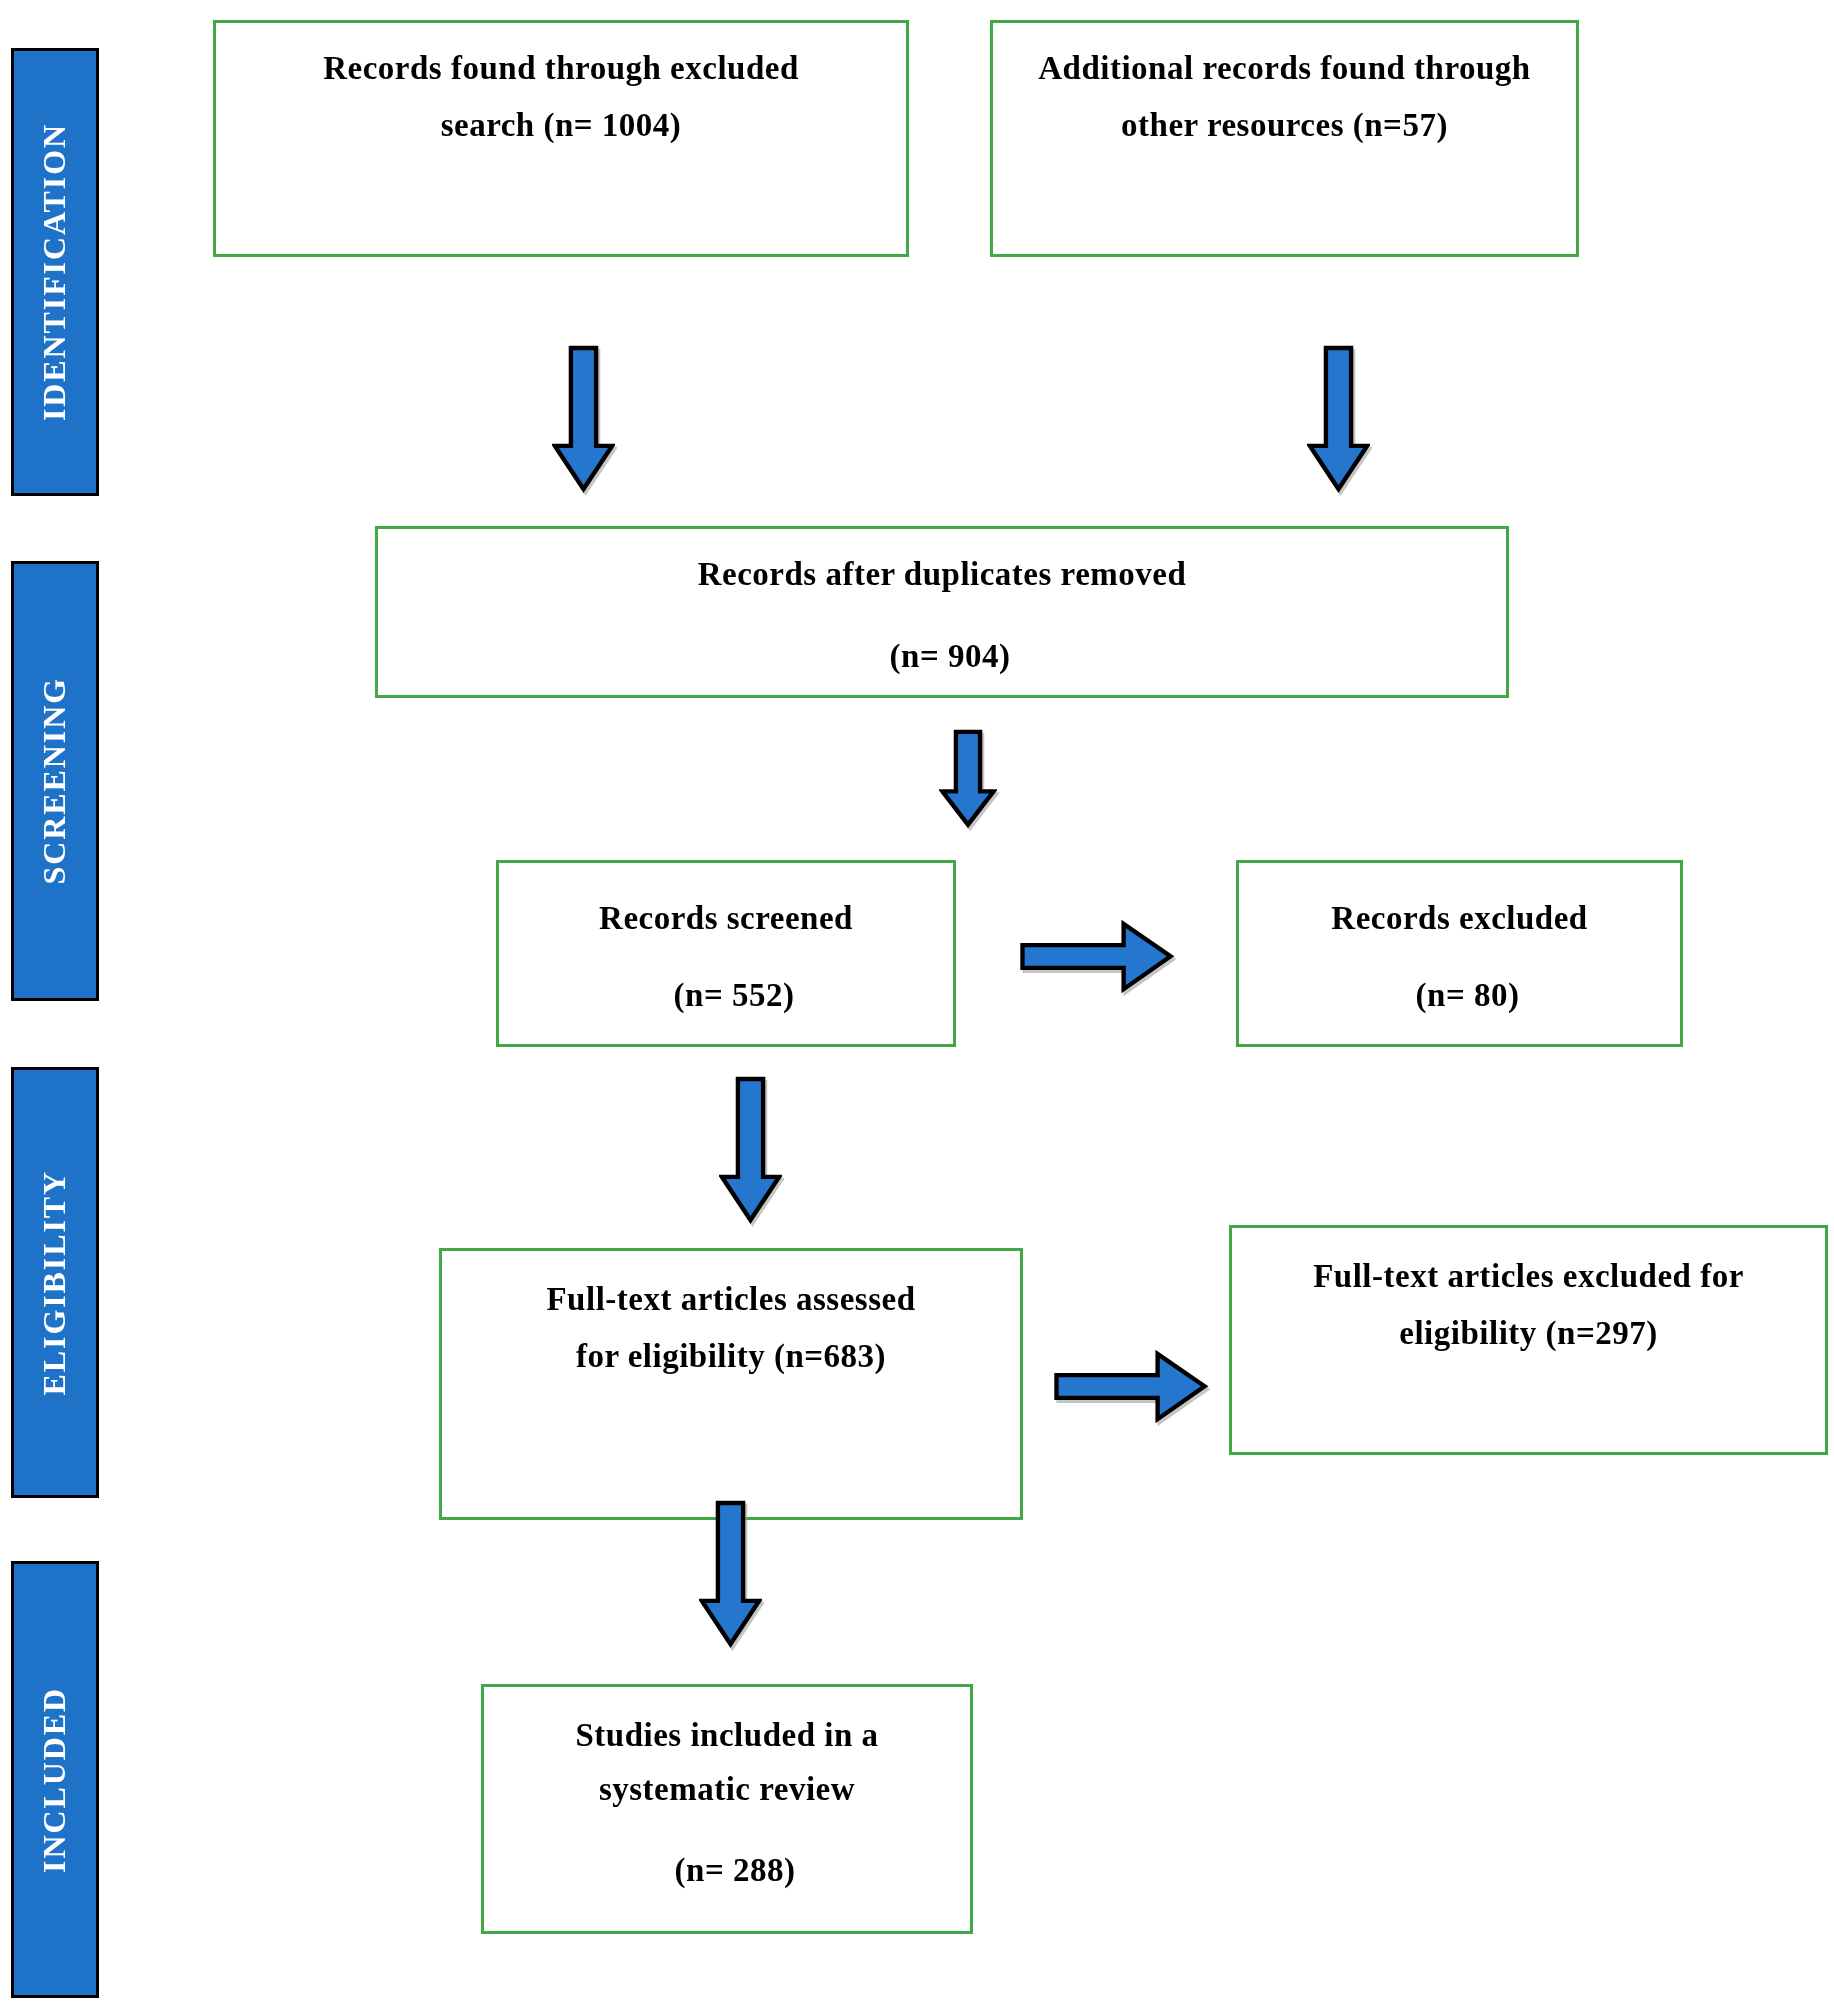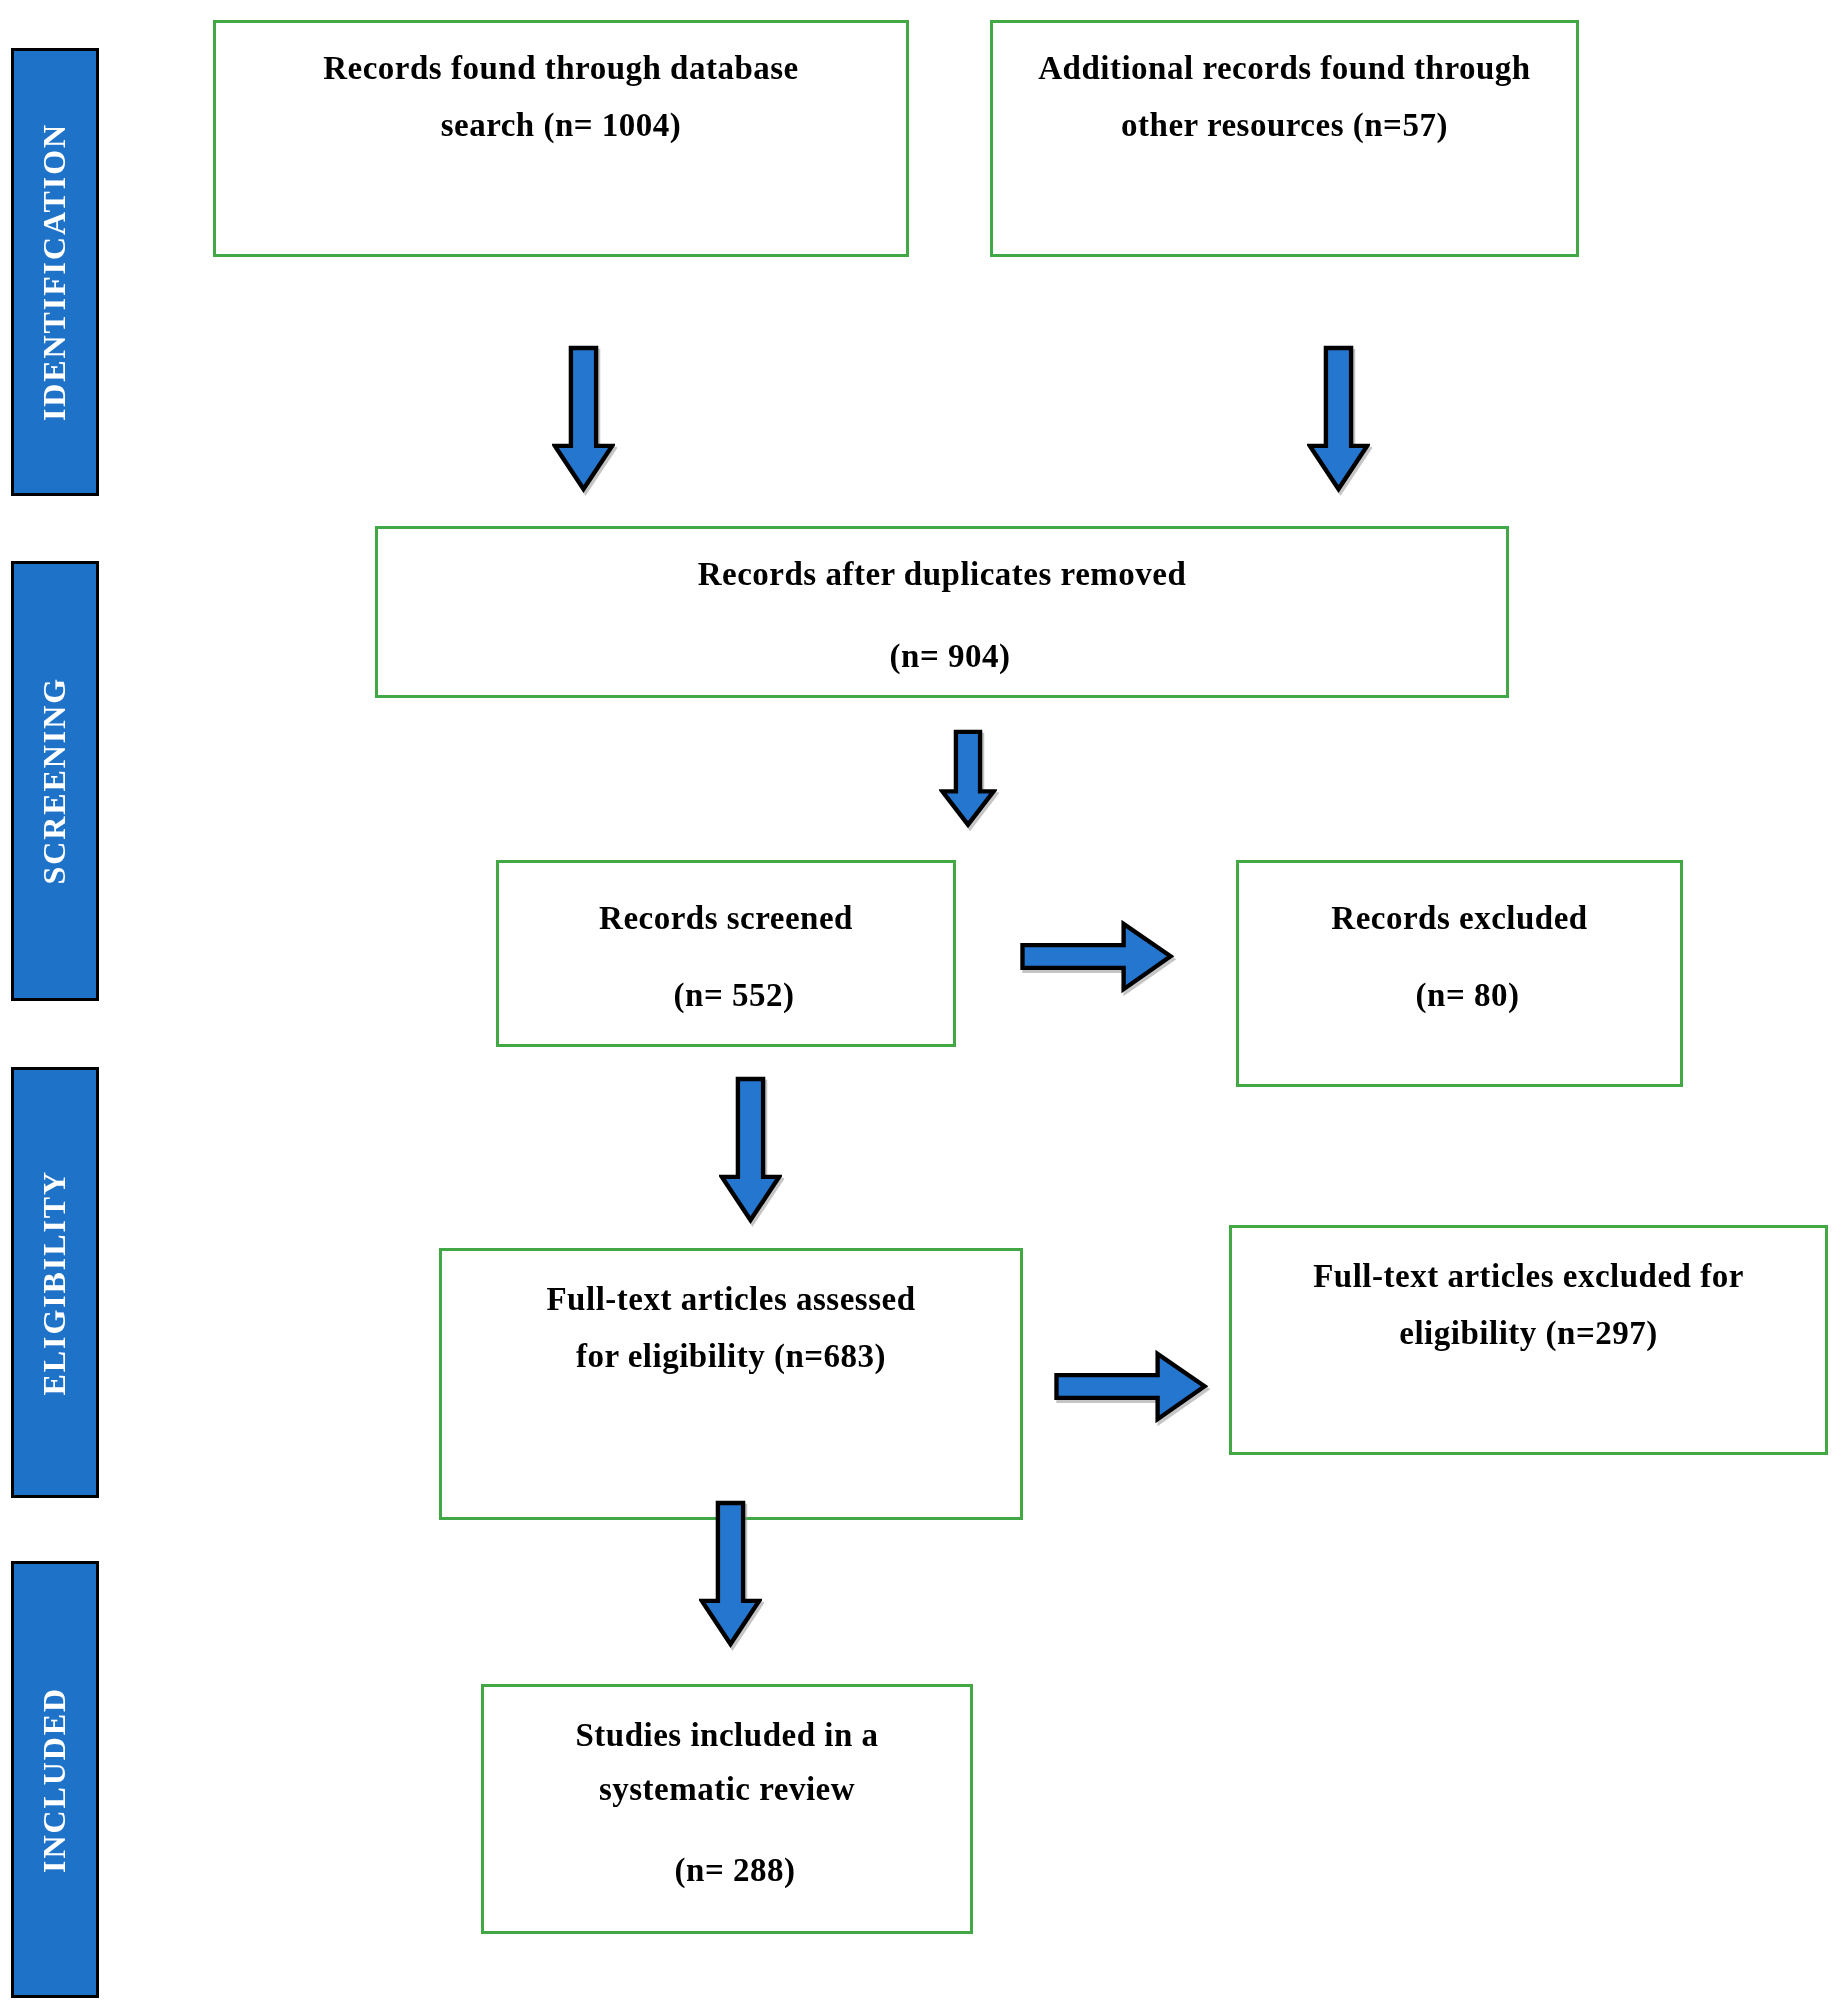--- a/index.html
+++ b/index.html
@@ -55,40 +55,40 @@
     <span>SCREENING</span>
   </div>
   <div class="stage-bar" style="top:1067px;height:431px">
     <span>ELIGIBILITY</span>
   </div>
   <div class="stage-bar" style="top:1561px;height:437px">
     <span>INCLUDED</span>
   </div>
 
   <div class="box" style="left:213px;top:19.5px;width:696px;height:237px;padding-top:17.5px">
-    <div>Records found through database</div>
+    <div>Records found through excluded</div>
     <div>search (n= 1004)</div>
   </div>
 
   <div class="box" style="left:990px;top:19.5px;width:589px;height:237px;padding-top:17.5px">
     <div>Additional records found through</div>
     <div>other resources (n=57)</div>
   </div>
 
   <div class="box" style="left:375px;top:526px;width:1134px;height:172px;padding-top:16.5px">
     <div>Records after duplicates removed</div>
     <div class="count" style="margin-top:25px">(n= 904)</div>
   </div>
 
   <div class="box" style="left:496px;top:860px;width:460px;height:187px;padding-top:27px">
     <div>Records screened</div>
     <div class="count" style="margin-top:20.4px">(n= 552)</div>
   </div>
 
-  <div class="box" style="left:1236px;top:860px;width:447px;height:227px;padding-top:27px">
+  <div class="box" style="left:1236px;top:860px;width:447px;height:187px;padding-top:27px">
     <div>Records excluded</div>
     <div class="count" style="margin-top:20.4px">(n= 80)</div>
   </div>
 
   <div class="box" style="left:439px;top:1248px;width:584px;height:272px;padding-top:19.5px">
     <div>Full-text articles assessed</div>
     <div>for eligibility (n=683)</div>
   </div>
 
   <div class="box" style="left:1229px;top:1225px;width:599px;height:230px;padding-top:19.5px">

